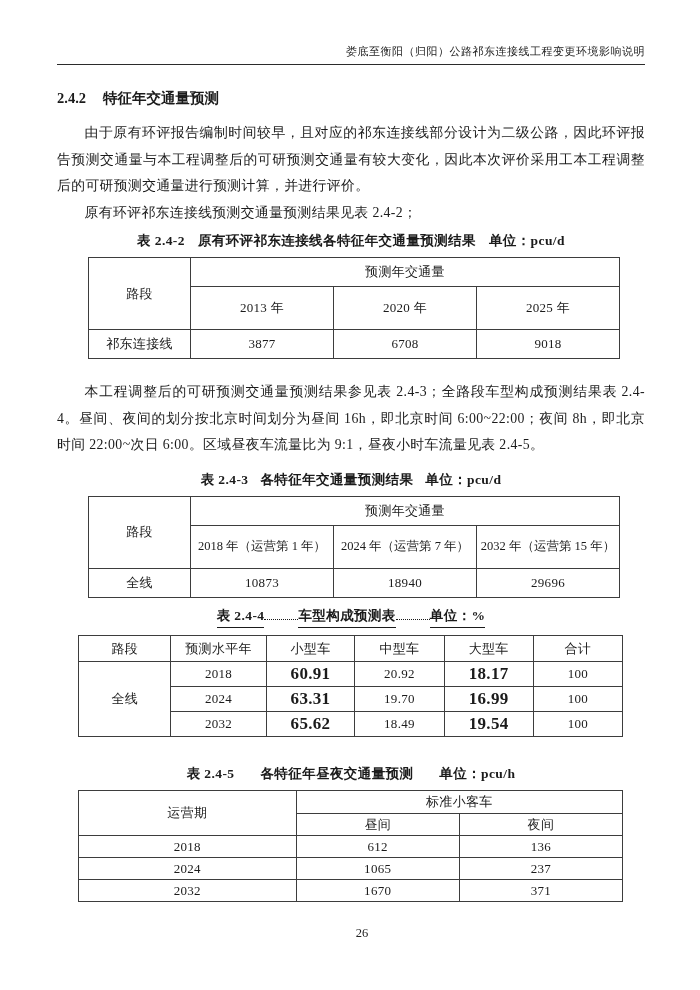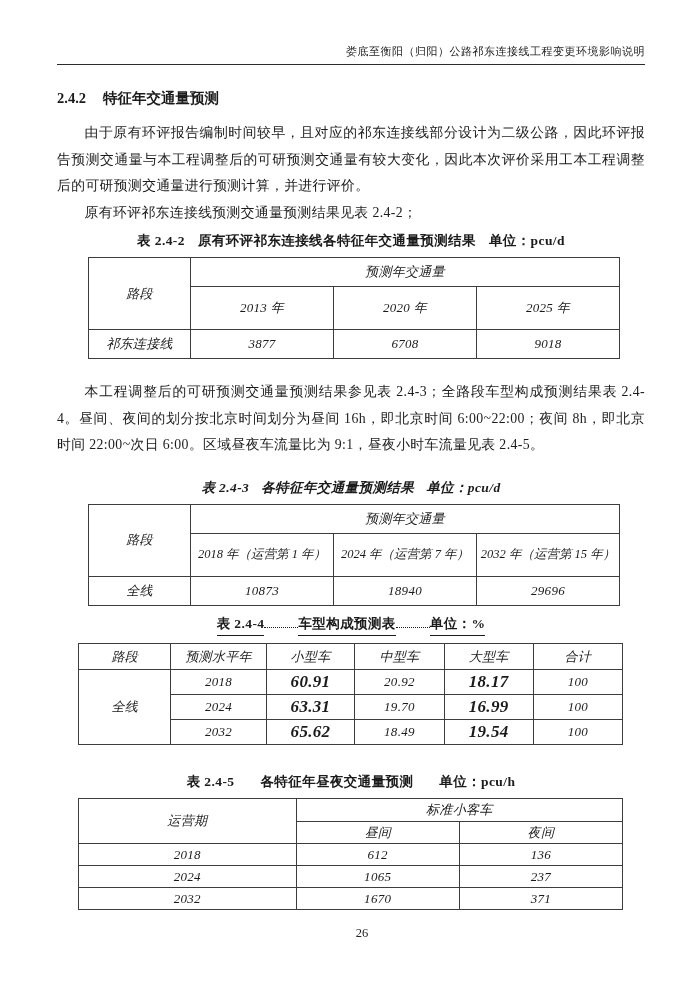--- a/index.html
+++ b/index.html
@@ -46,21 +46,21 @@
   .para.gap-top{margin-top:20px;}
   .tbl-caption{
     display:flex;
     justify-content:center;
     align-items:baseline;
     font-size:13.5px;
     font-weight:bold;
     letter-spacing:.4px;
   }
   .cap-242{margin-top:6px;gap:13px;}
-  .cap-243{margin-top:20px;gap:12px;font-style:italic;}
+  .cap-243{margin-top:12px;gap:12px;}
   .cap-244{margin-top:8px;gap:0;}
   .cap-245{margin-top:28px;gap:26px;}
   .cap-244 .cap-part{border-bottom:1px solid #1b1b1b;padding-bottom:2px;}
   .cap-gap{
     display:inline-block;width:34px;height:1em;
     border-bottom:1px dotted #1b1b1b;
     margin-bottom:-2px;
   }
   table{
     border-collapse:collapse;
@@ -69,21 +69,20 @@
   }
   td{
     border:1px solid #3d3d3d;
     text-align:center;
     vertical-align:middle;
     font-size:13px;
     padding:0 2px;
     letter-spacing:.3px;
     overflow:hidden;
     white-space:nowrap;
-    font-style:italic;
   }
   .tbl-a{width:532px;margin-left:31px;margin-top:7px;}
   .tbl-a col.c-stub{width:102px;}
   .tbl-a tr.r1{height:29px;}
   .tbl-a tr.r2{height:43px;}
   .tbl-a tr.r3{height:29px;}
   .tbl-243 td.yearhead{font-size:12.5px;letter-spacing:0;margin-top:13px;}
   .tbl-b{width:545px;margin-left:21px;margin-top:7px;}
   .tbl-244 tr.rh{height:26px;}
   .tbl-244 tr.rd{height:25px;}

